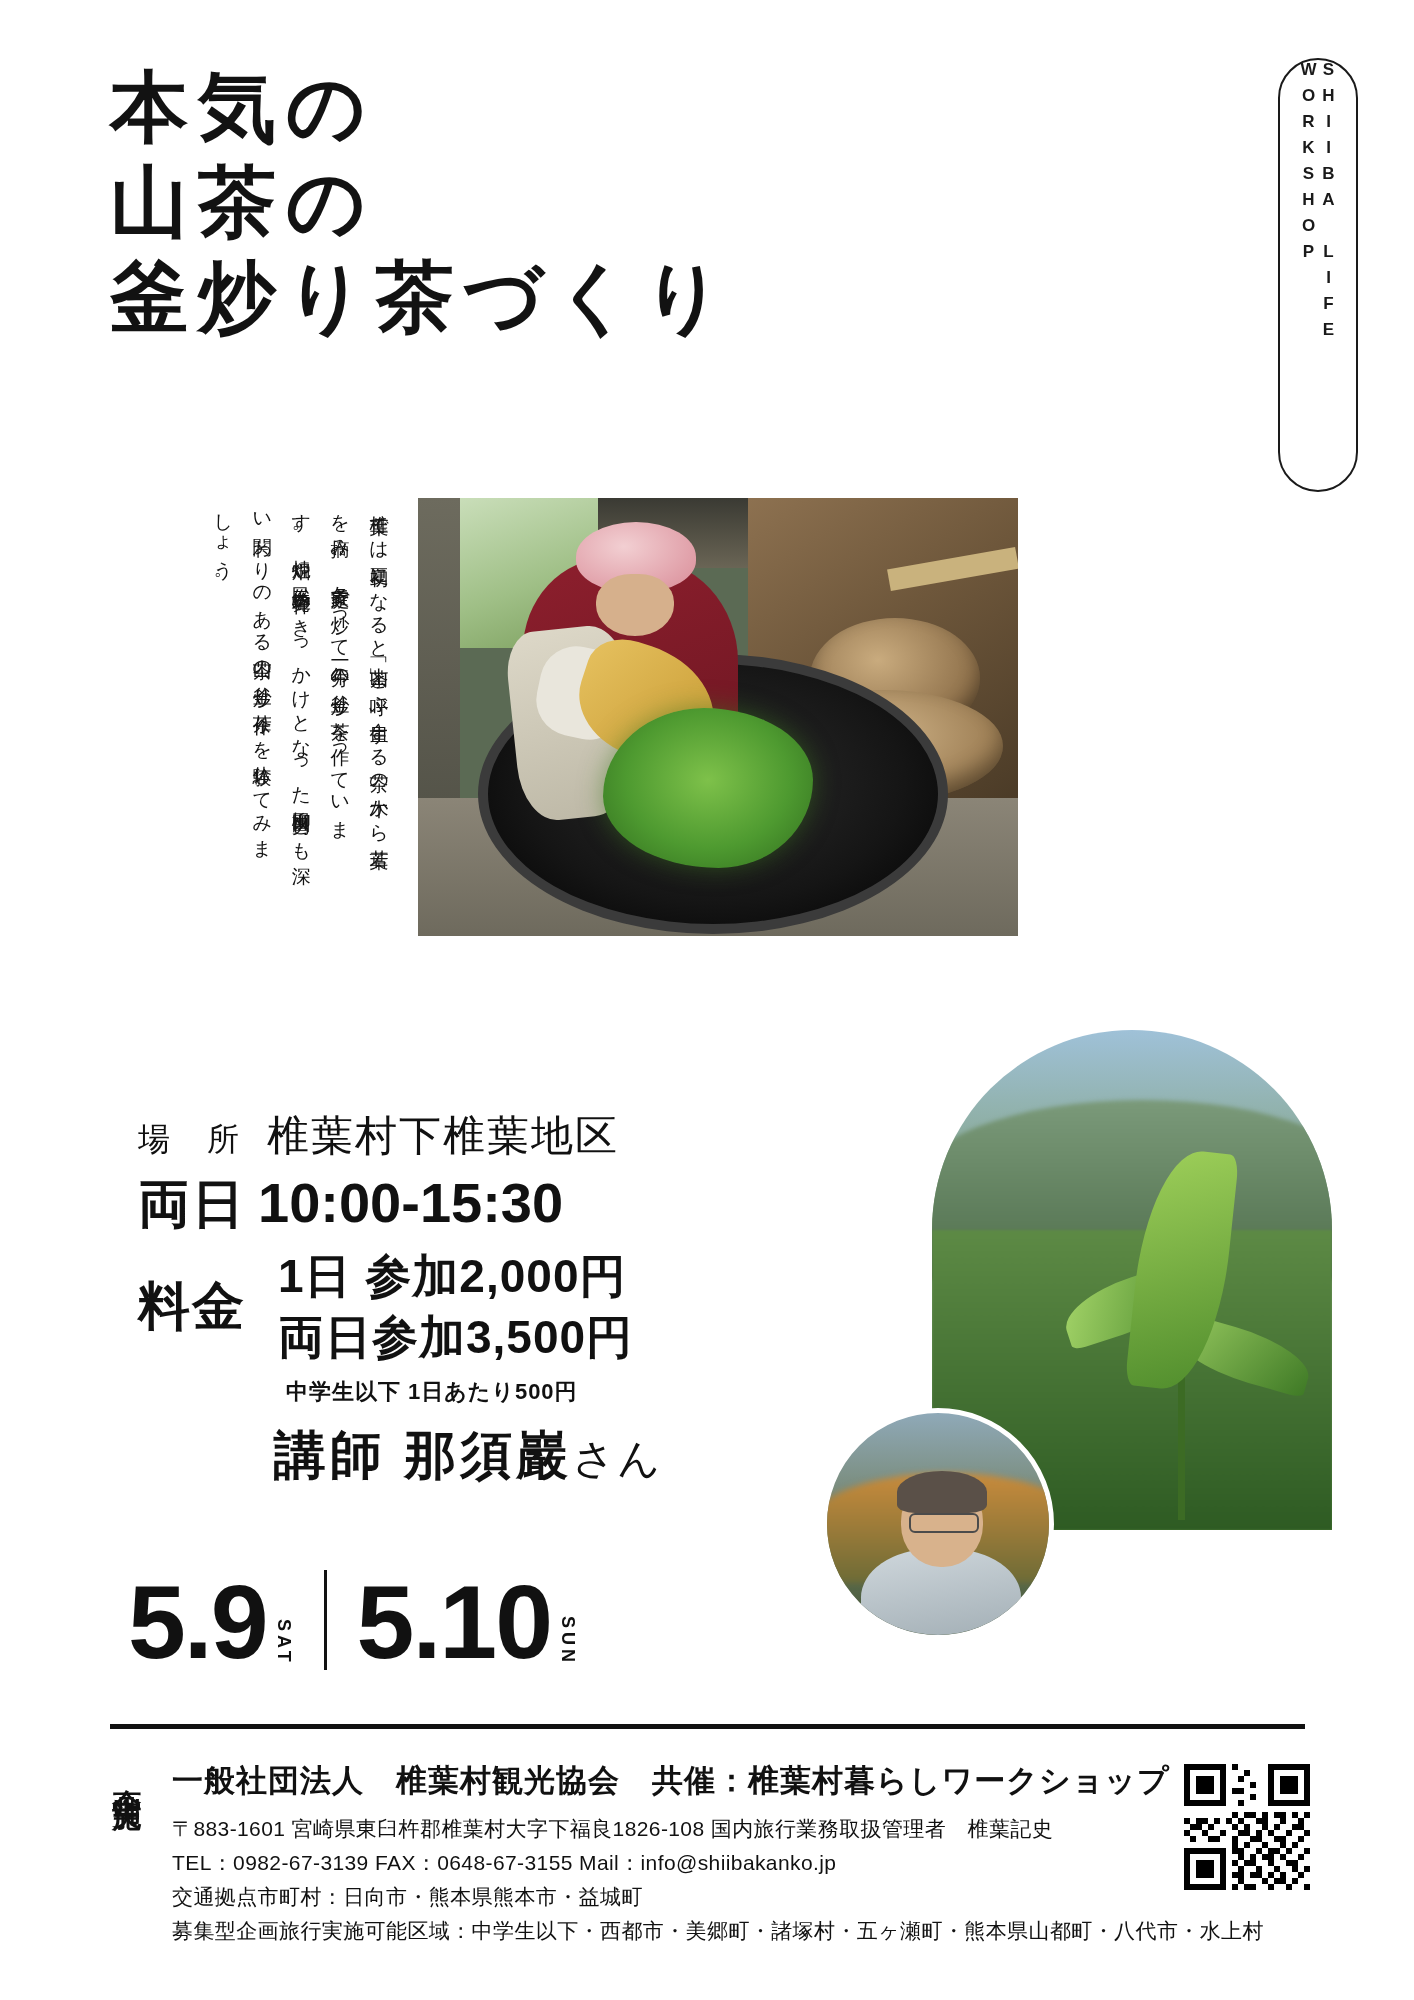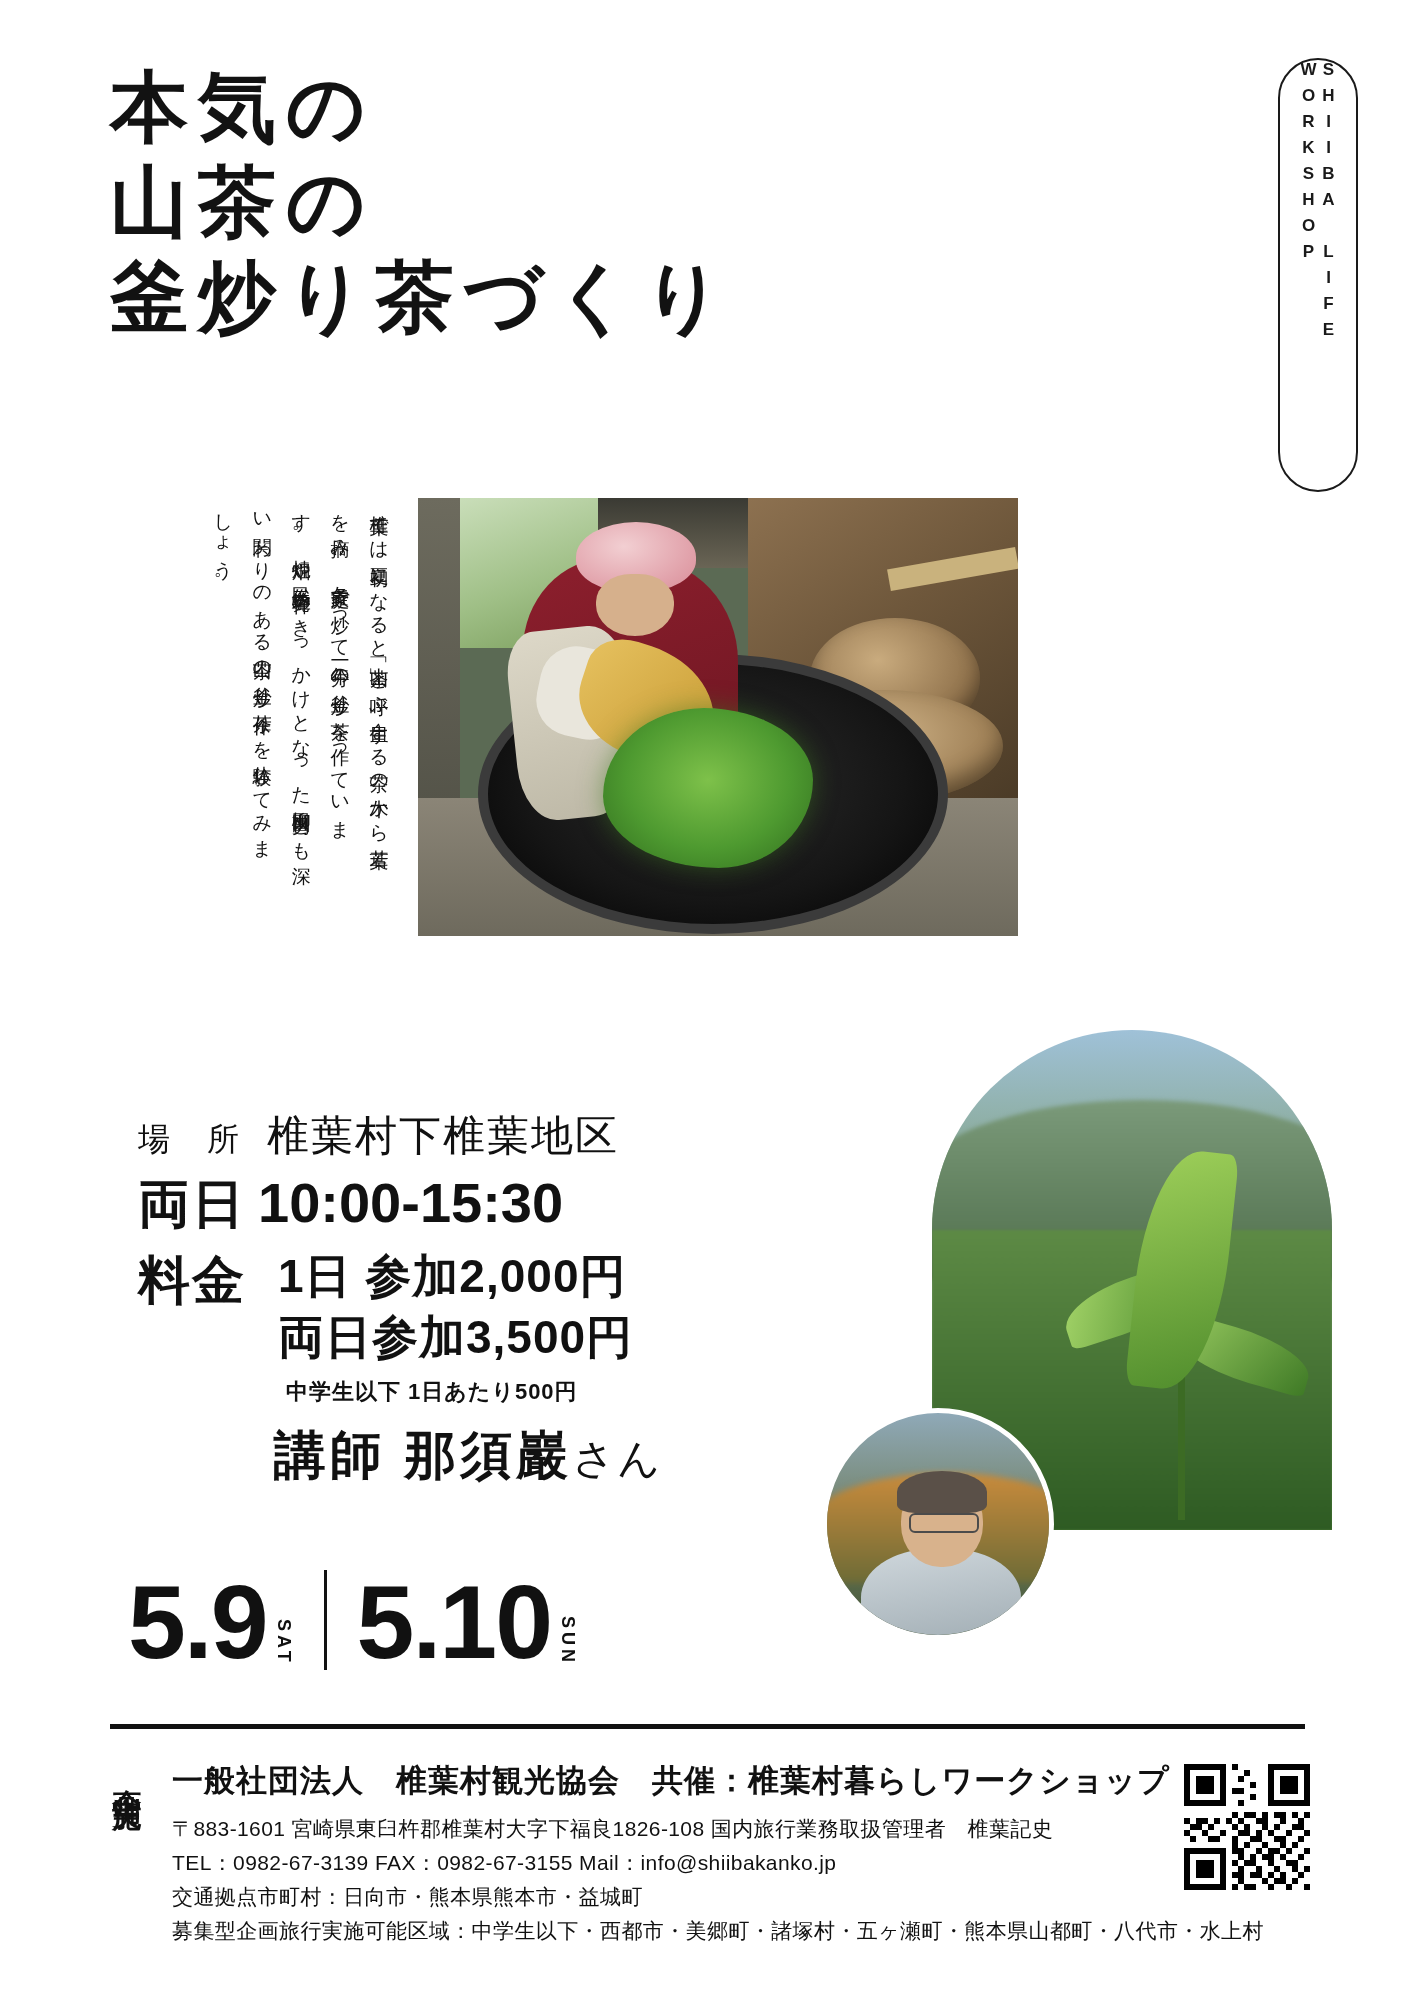--- a/index.html
+++ b/index.html
@@ -190,21 +190,21 @@
     letter-spacing: 2px;
   }
   .val-days {
     font-size: 56px;
     font-weight: 700;
     letter-spacing: 0px;
     margin-left: 12px;
   }
   .fee-wrap {
     display: flex;
-    align-items: flex-start;
+    align-items: center;
     margin-top: 6px;
   }
   .label-fee {
     font-size: 52px;
     font-weight: 700;
     letter-spacing: 2px;
     width: 130px;
     flex: none;
   }
   .fee-lines { margin-left: 10px; }
@@ -484,21 +484,21 @@
     <div class="date-dow">SUN</div>
   </div>
 </div>
 
 <div class="rule"></div>
 <div class="footer">
   <div class="vert-kikaku">企画実施</div>
   <div class="footer-body">
     <div class="f-line1">一般社団法人　椎葉村観光協会　共催：椎葉村暮らしワークショップ</div>
     <div class="f-line">〒883-1601 宮崎県東臼杵郡椎葉村大字下福良1826-108 国内旅行業務取扱管理者　椎葉記史</div>
-    <div class="f-line">TEL：0982-67-3139 FAX：0982-67-3155 Mail：info@shiibakanko.jp</div>
+    <div class="f-line">TEL：0982-67-3139 FAX：0648-67-3155 Mail：info@shiibakanko.jp</div>
     <div class="f-line">交通拠点市町村：日向市・熊本県熊本市・益城町</div>
     <div class="f-line">募集型企画旅行実施可能区域：中学生以下・西都市・美郷町・諸塚村・五ヶ瀬町・熊本県山都町・八代市・水上村</div>
   </div>
   <div class="qr">
     <svg width="126" height="126" viewBox="0 0 21 21" shape-rendering="crispEdges">
       <rect width="21" height="21" fill="#fff"></rect>
       <g fill="#000">
         <rect x="0" y="0" width="7" height="1"></rect>
           <rect x="0" y="6" width="7" height="1"></rect>
         <rect x="0" y="0" width="1" height="7"></rect>

